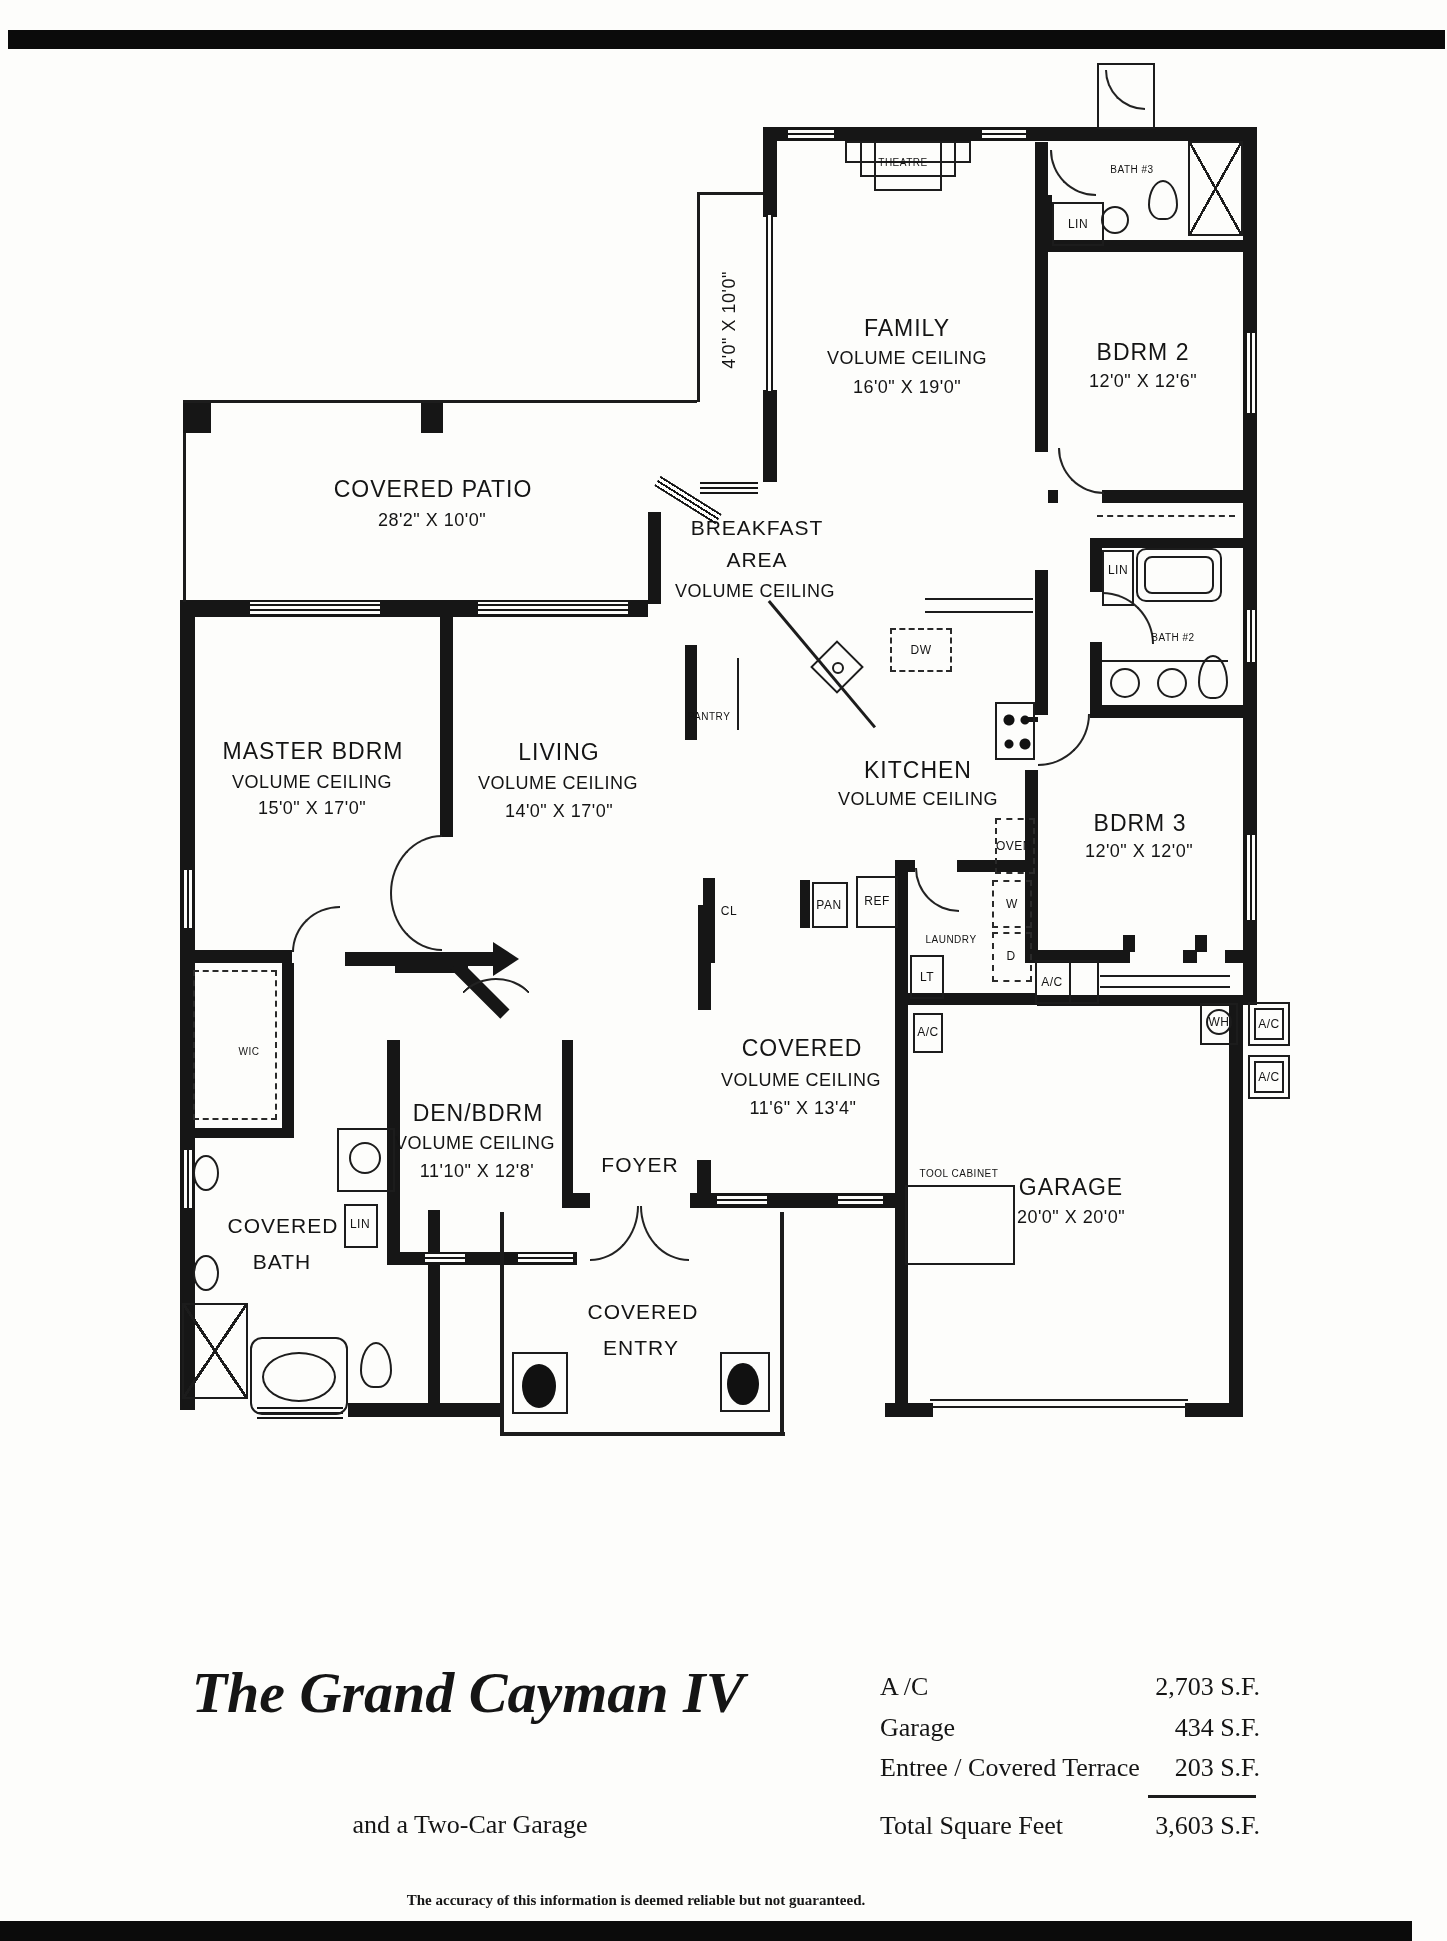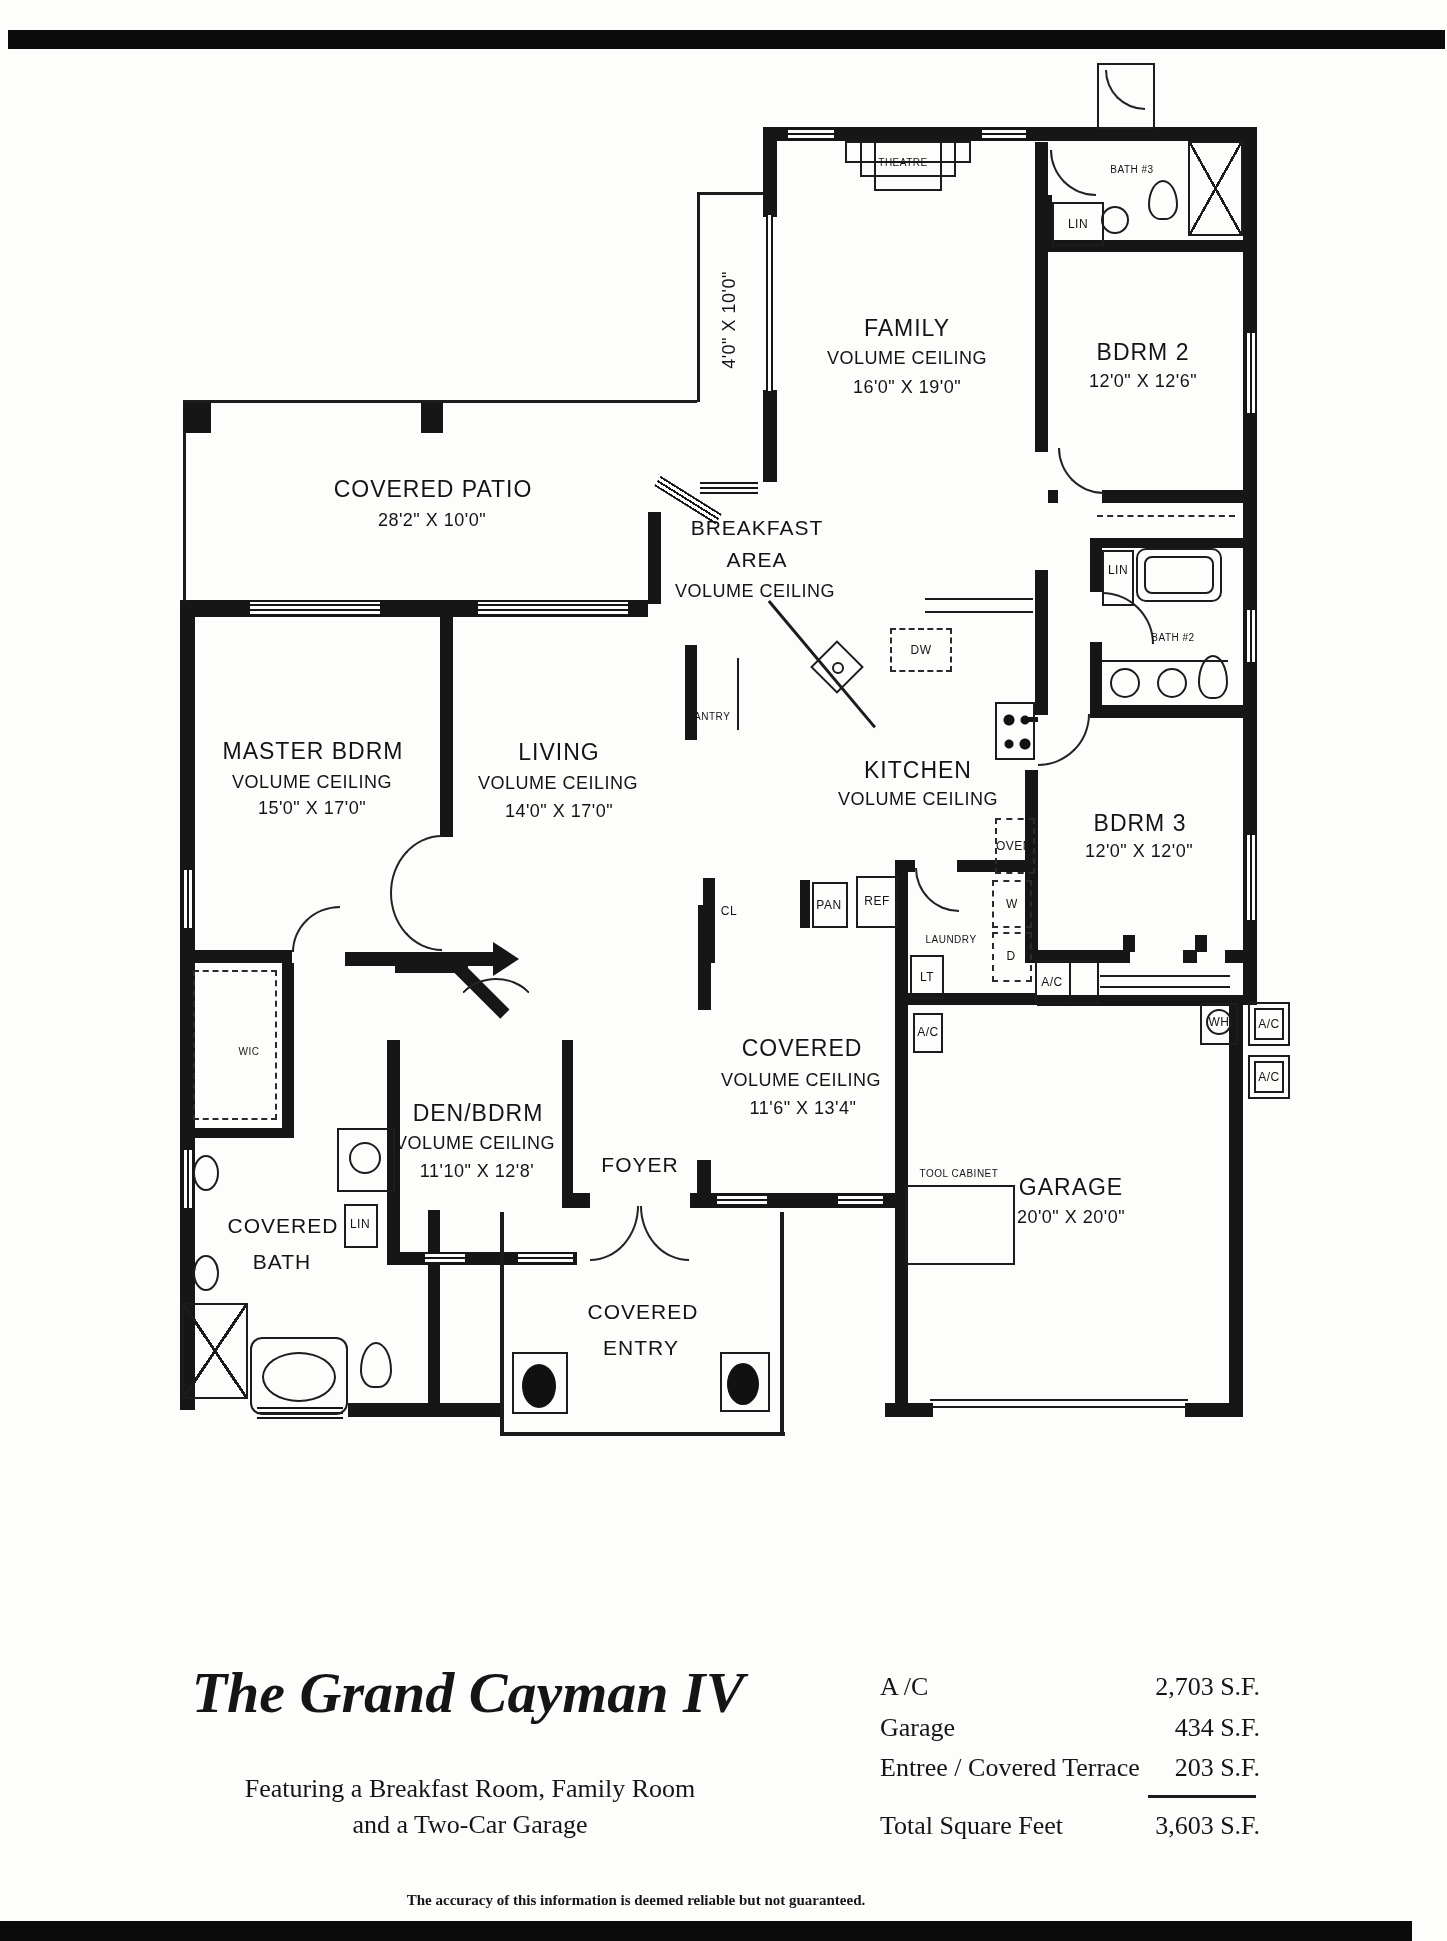--- a/index.html
+++ b/index.html
@@ -286,21 +286,20 @@
   <div class="lbl sub" style="left:1071px;top:1217px">20'0" X 20'0"</div>
 
   <div class="lbl md" style="left:283px;top:1226px">COVERED</div>
   <div class="lbl md" style="left:282px;top:1262px">BATH</div>
   <div class="lbl xs" style="left:360px;top:1224px">LIN</div>
 
   <div class="lbl md" style="left:643px;top:1312px">COVERED</div>
   <div class="lbl md" style="left:641px;top:1348px">ENTRY</div>
 
   <div class="title" style="left:468px;top:1692px">The Grand Cayman IV</div>
-  <div class="subt" style="left:470px;top:1789px">Featuring a Breakfast Room, Family Room</div>
   <div class="subt" style="left:470px;top:1825px">and a Two-Car Garage</div>
 
   <div class="tlab" style="left:880px;top:1672px">A /C</div>
   <div class="tval" style="left:1150px;top:1672px">2,703 S.F.</div>
   <div class="tlab" style="left:880px;top:1713px">Garage</div>
   <div class="tval" style="left:1150px;top:1713px">434 S.F.</div>
   <div class="tlab" style="left:880px;top:1753px">Entree / Covered Terrace</div>
   <div class="tval" style="left:1150px;top:1753px">203 S.F.</div>
   <div class="ln" style="left:1148px;top:1795px;width:108px;height:3px"></div>
   <div class="tlab" style="left:880px;top:1811px">Total Square Feet</div>

